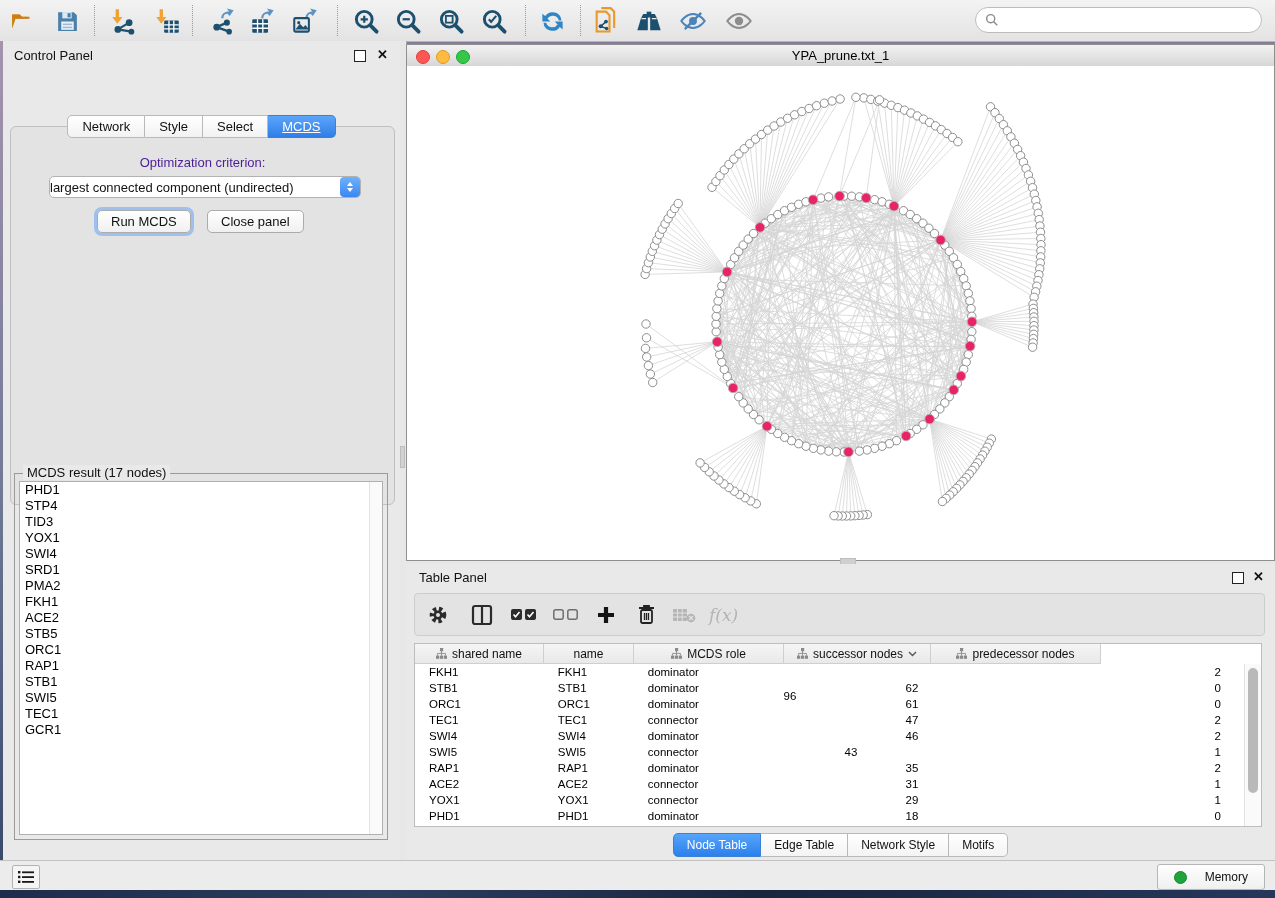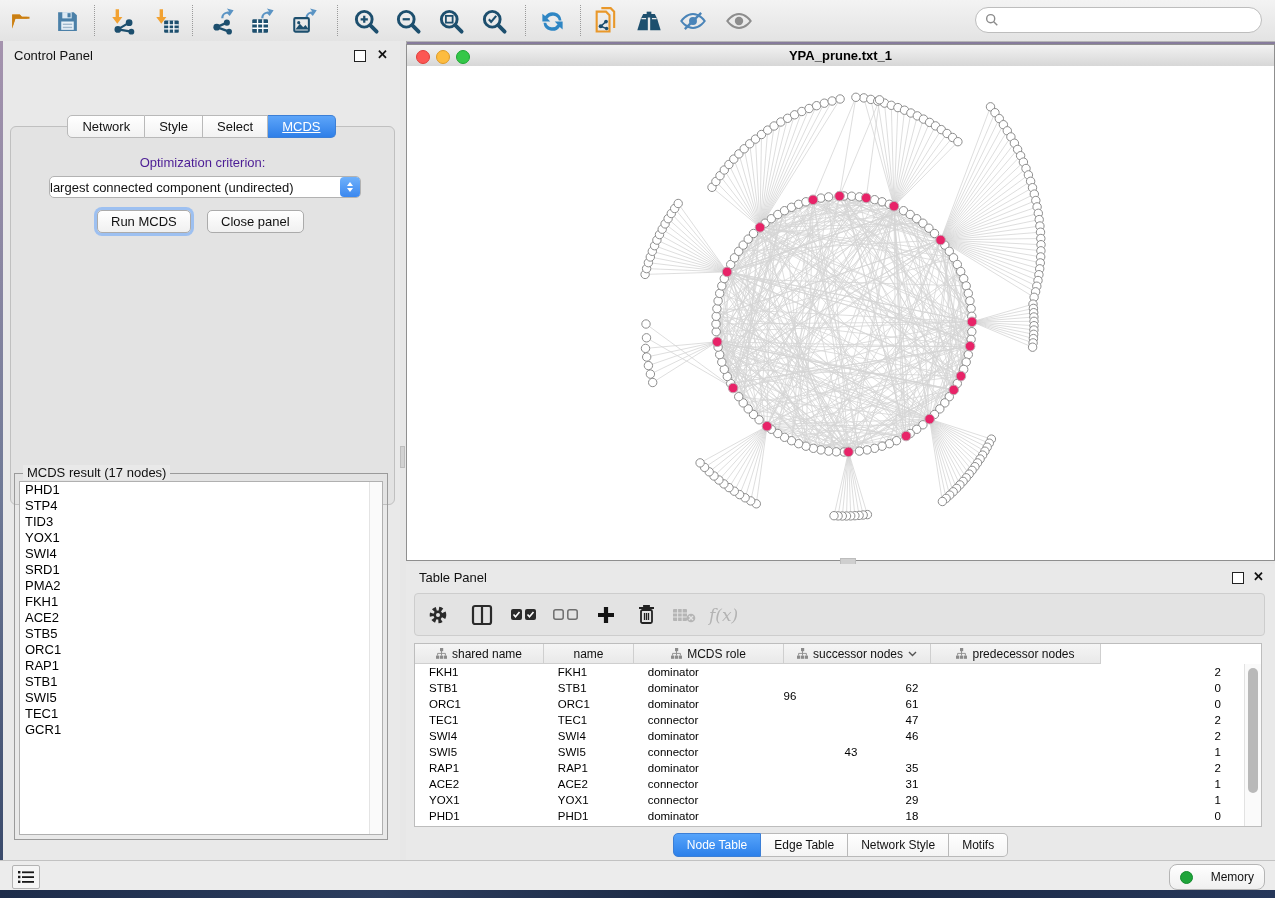--- a/index.html
+++ b/index.html
@@ -53,21 +53,21 @@
   #mcds-list{position:absolute;left:4px;top:7px;right:4px;bottom:4px;background:#fff;border:1px solid #b0b0b0;overflow:hidden;}
   #mcds-scroll{position:absolute;top:0;right:0;bottom:0;width:12px;background:#fafafa;border-left:1px solid #e4e4e4;}
   .mcds-item{font-size:13px;line-height:16px;padding-left:5px;color:#000;}
   
   #v-splitter{position:absolute;left:400px;top:41px;width:6px;height:819px;background:#e7e7e7;border-right:1px solid #a9a9a9;}
   #v-handle{position:absolute;left:0px;top:405px;width:5px;height:22px;background:#d2d2d2;border:1px solid #bdbdbd;box-sizing:border-box;}
   #h-splitter{position:absolute;left:406px;top:561px;width:869px;height:3px;background:#e7e7e7;}
   #h-handle{position:absolute;left:434px;top:-3px;width:14px;height:8px;background:#cfcfcf;border:1px solid #bdbdbd;}
   
   #network-window{position:absolute;left:406px;top:44px;width:869px;height:517px;background:#fff;
-    border:1px solid #8f8f8f;box-sizing:border-box;font-weight:bold;}
+    border:1px solid #8f8f8f;box-sizing:border-box;}
   #net-titlebar{position:absolute;left:0;top:0;right:0;height:21px;background:linear-gradient(#f2f2f2,#d7d7d7);
     border-bottom:1px solid #ababab;}
   .traffic{position:absolute;top:4.5px;width:12px;height:12px;border-radius:50%;}
   #tl-red{left:9px;background:#fc5753;border:.5px solid #df3e3a;}
   #tl-yellow{left:29px;background:#fdbc40;border:.5px solid #de9b27;}
   #tl-green{left:49px;background:#34c748;border:.5px solid #1da533;}
   #net-title{position:absolute;left:0;right:0;top:3px;text-align:center;font-size:13px;color:#000;}
   #net-canvas{position:absolute;left:0;top:21px;right:0;bottom:0;background:#fff;}
   
   #table-panel{position:absolute;left:406px;top:564px;width:869px;height:296px;background:#e9e9e9;}
@@ -90,21 +90,21 @@
   .ttab{height:22px;line-height:22px;padding:0 13px;font-size:12px;background:linear-gradient(#ffffff,#f4f4f4);
     border:1px solid #b9b9b9;border-left:none;color:#111;}
   .ttab:first-child{border-left:1px solid #b9b9b9;border-radius:5px 0 0 5px;}
   .ttab:last-child{border-radius:0 5px 5px 0;}
   .ttab.active{background:linear-gradient(#56a4fb,#2c80ea);color:#fff;border-color:#3c7fd6;}
   
   #status-bar{position:absolute;left:0;top:860px;width:1275px;height:30px;background:#ececec;border-top:1px solid #c2c2c2;box-sizing:border-box;}
   #sb-list-btn{position:absolute;left:12px;top:4px;width:26px;height:22px;background:#f5f5f5;border:1px solid #b3b3b3;
     border-radius:2px;display:flex;align-items:center;justify-content:center;}
   #memory-btn{position:absolute;right:10px;top:3px;height:24px;background:linear-gradient(#fefefe,#f0f0f0);
-    border:1px solid #b5b5b5;border-radius:8px;display:flex;align-items:center;padding:0 10px;gap:18px;}
+    border:1px solid #b5b5b5;border-radius:3px;display:flex;align-items:center;padding:0 16px;gap:18px;}
   #memory-btn .dot{width:11px;height:11px;border-radius:50%;background:#1ea43a;border:1px solid #128a2c;}
   #memory-btn span{font-size:12px;color:#111;}
   svg{display:block;}
 </style>
 </head>
 <body>
 
 <div id="screen">
 
   <div id="toolbar">

